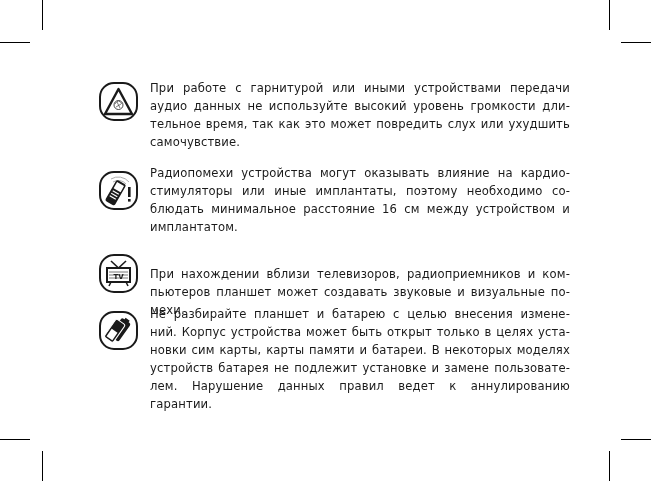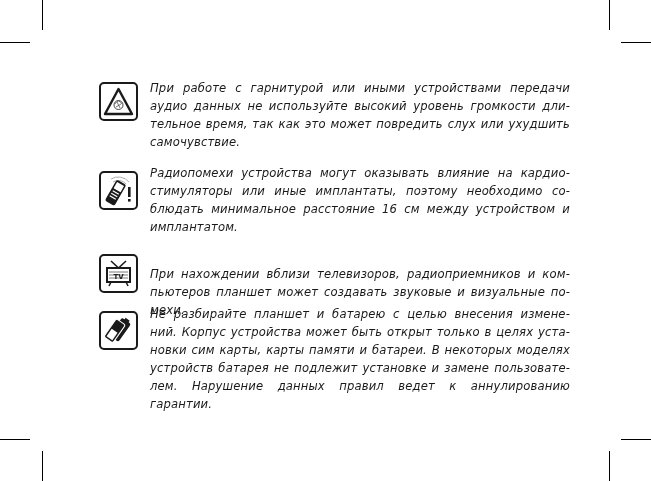--- a/index.html
+++ b/index.html
@@ -18,35 +18,35 @@
   .section {
     position: absolute;
     left: 99px;
     width: 471px;
   }
   .icon-box {
     position: absolute;
     left: 0; top: 0;
     width: 35px; height: 35px;
     border: 2px solid #1a1a1a;
-    border-radius: 5px;
+    border-radius: 15px;
     background: #fff;
   }
   .icon-box svg { position: absolute; left: 0; top: 0; width: 35px; height: 35px; }
   .text {
     position: absolute;
     left: 51px;
     width: 420px;
     font-size: 11.6px;
     line-height: 18px;
     text-align: justify;
     letter-spacing: 0.15px;
     word-spacing: 0.5px;
   }
-  .text p { margin: 0; text-align-last: left; font-style: italic; }
+  .text p { margin: 0; text-align-last: left; }
 </style>
 </head>
 <body>
 
 <div class="crop v" style="left:42px; top:0;"></div>
 <div class="crop h" style="left:0; top:42px;"></div>
 <div class="crop v" style="left:609px; top:0;"></div>
 <div class="crop h" style="left:621px; top:42px;"></div>
 <div class="crop h" style="left:0; top:439px;"></div>
 <div class="crop v" style="left:42px; top:451px;"></div>

